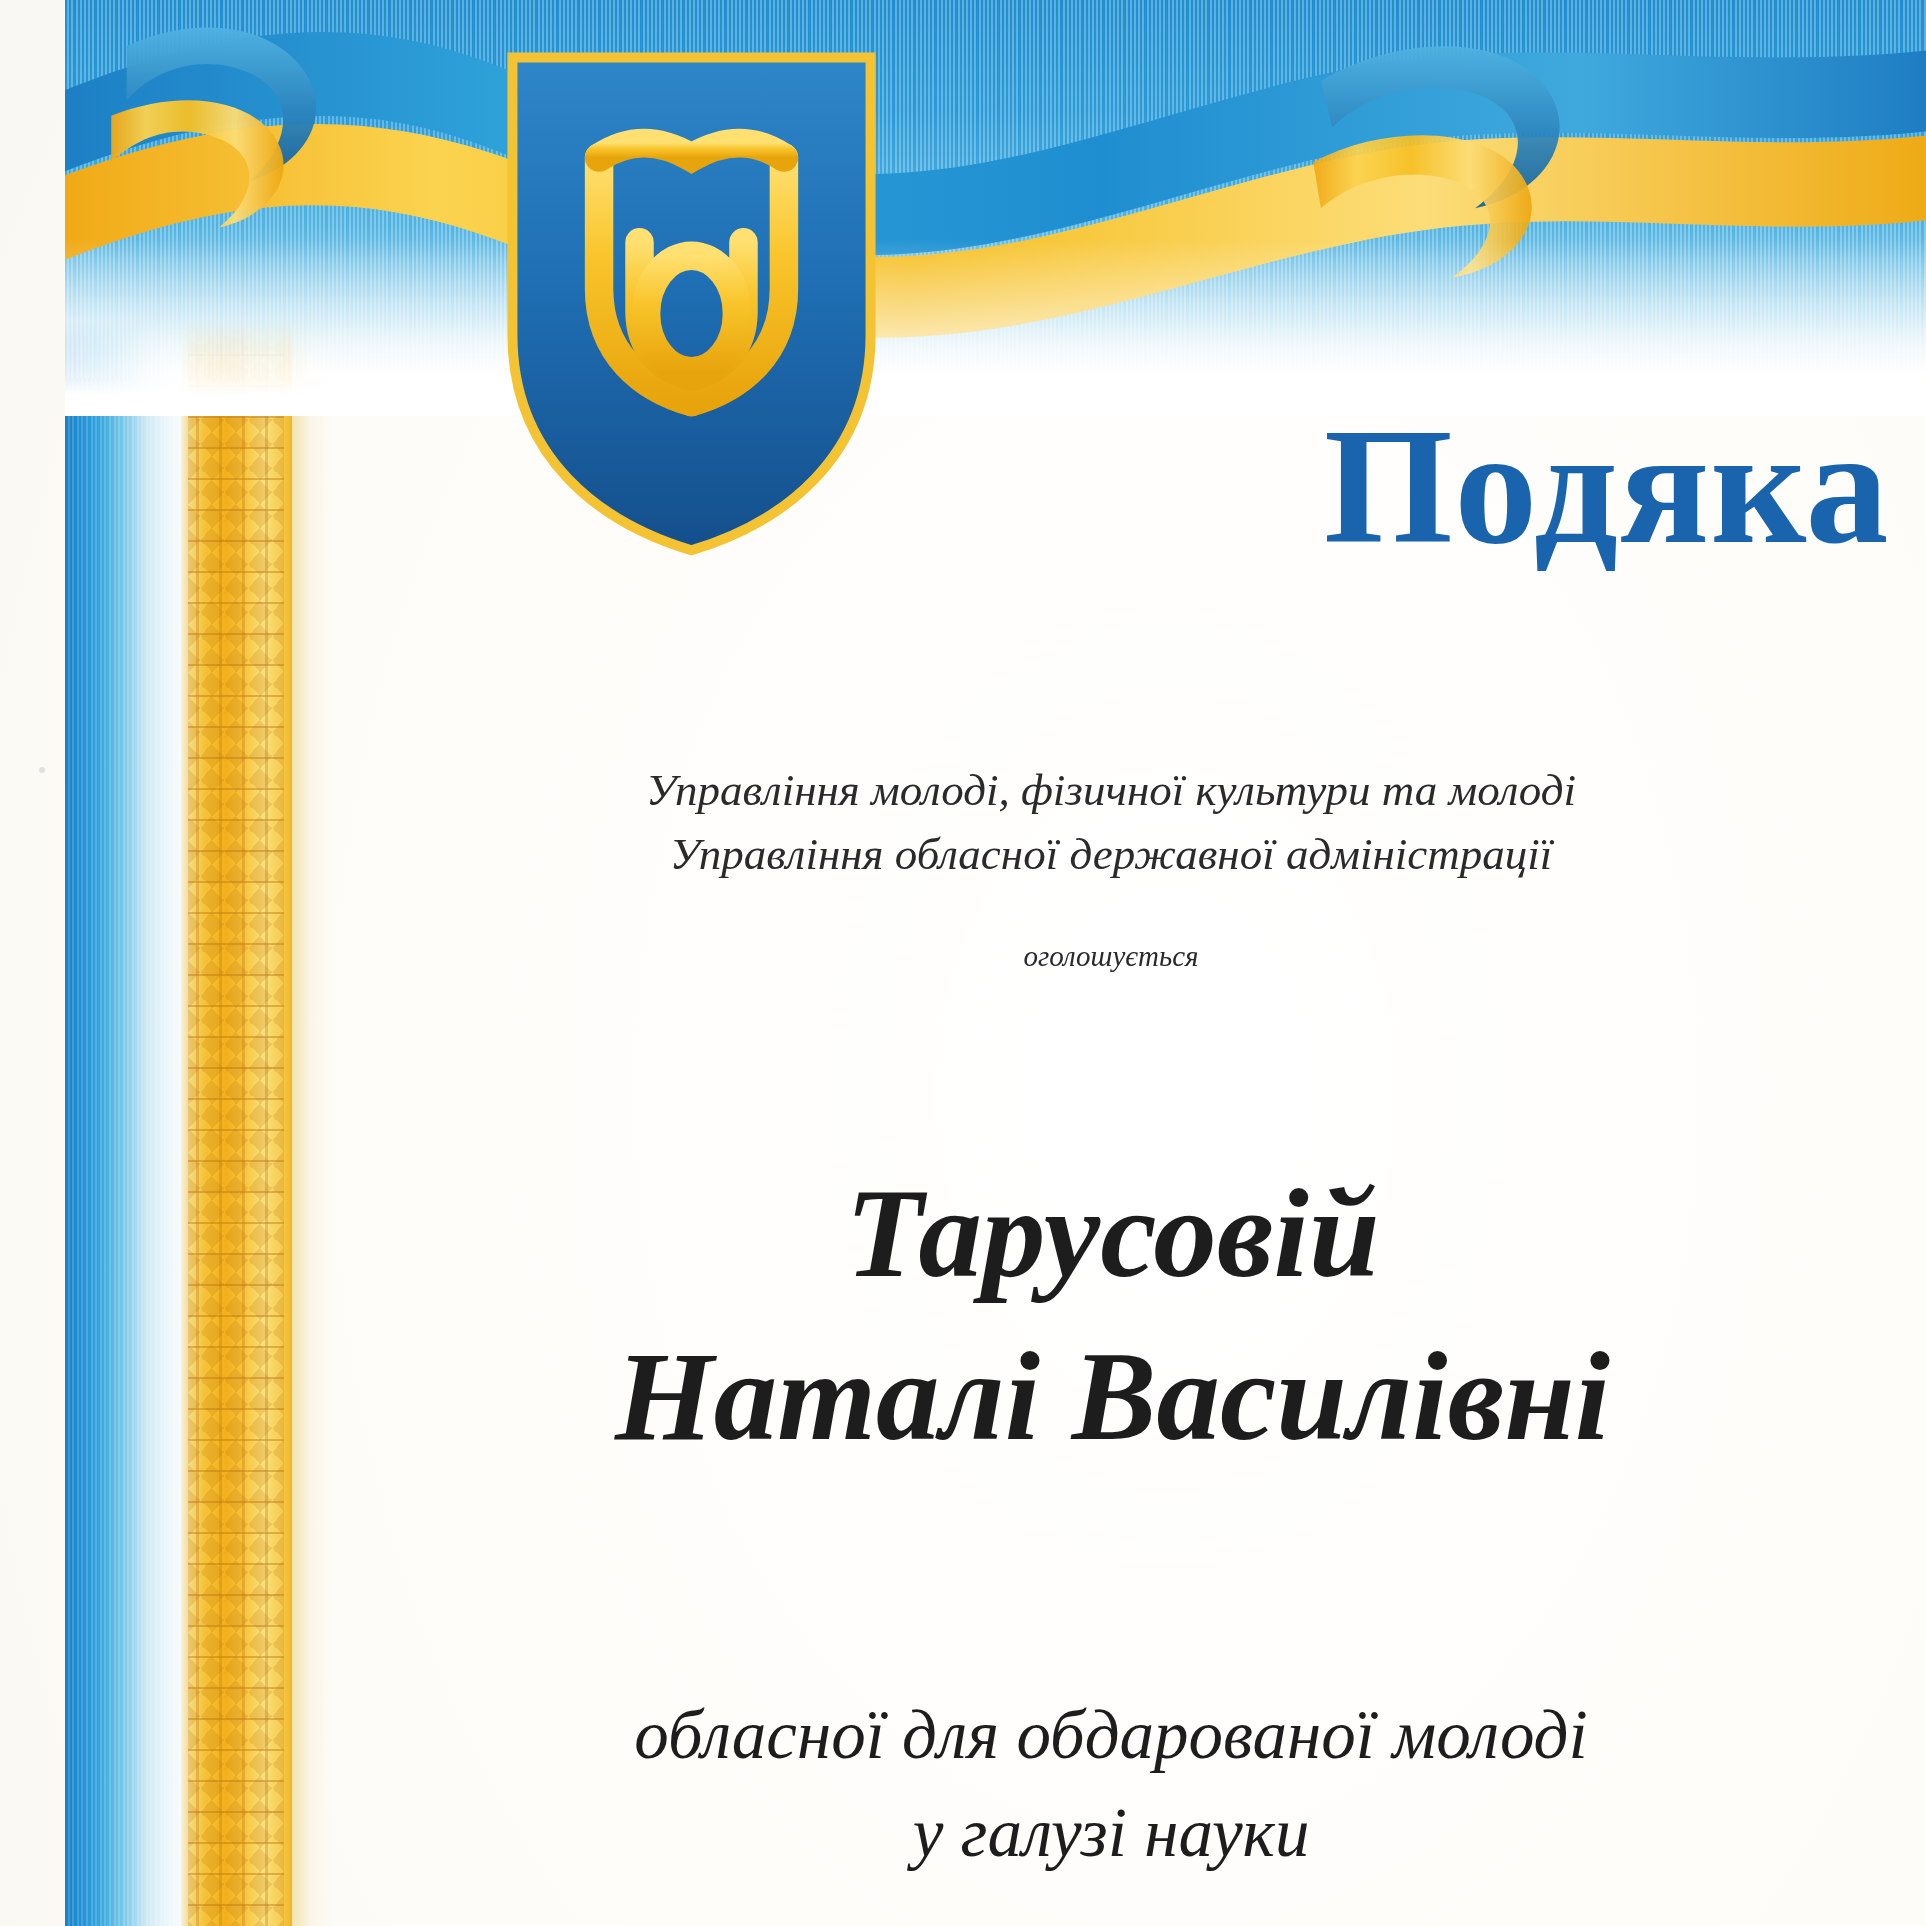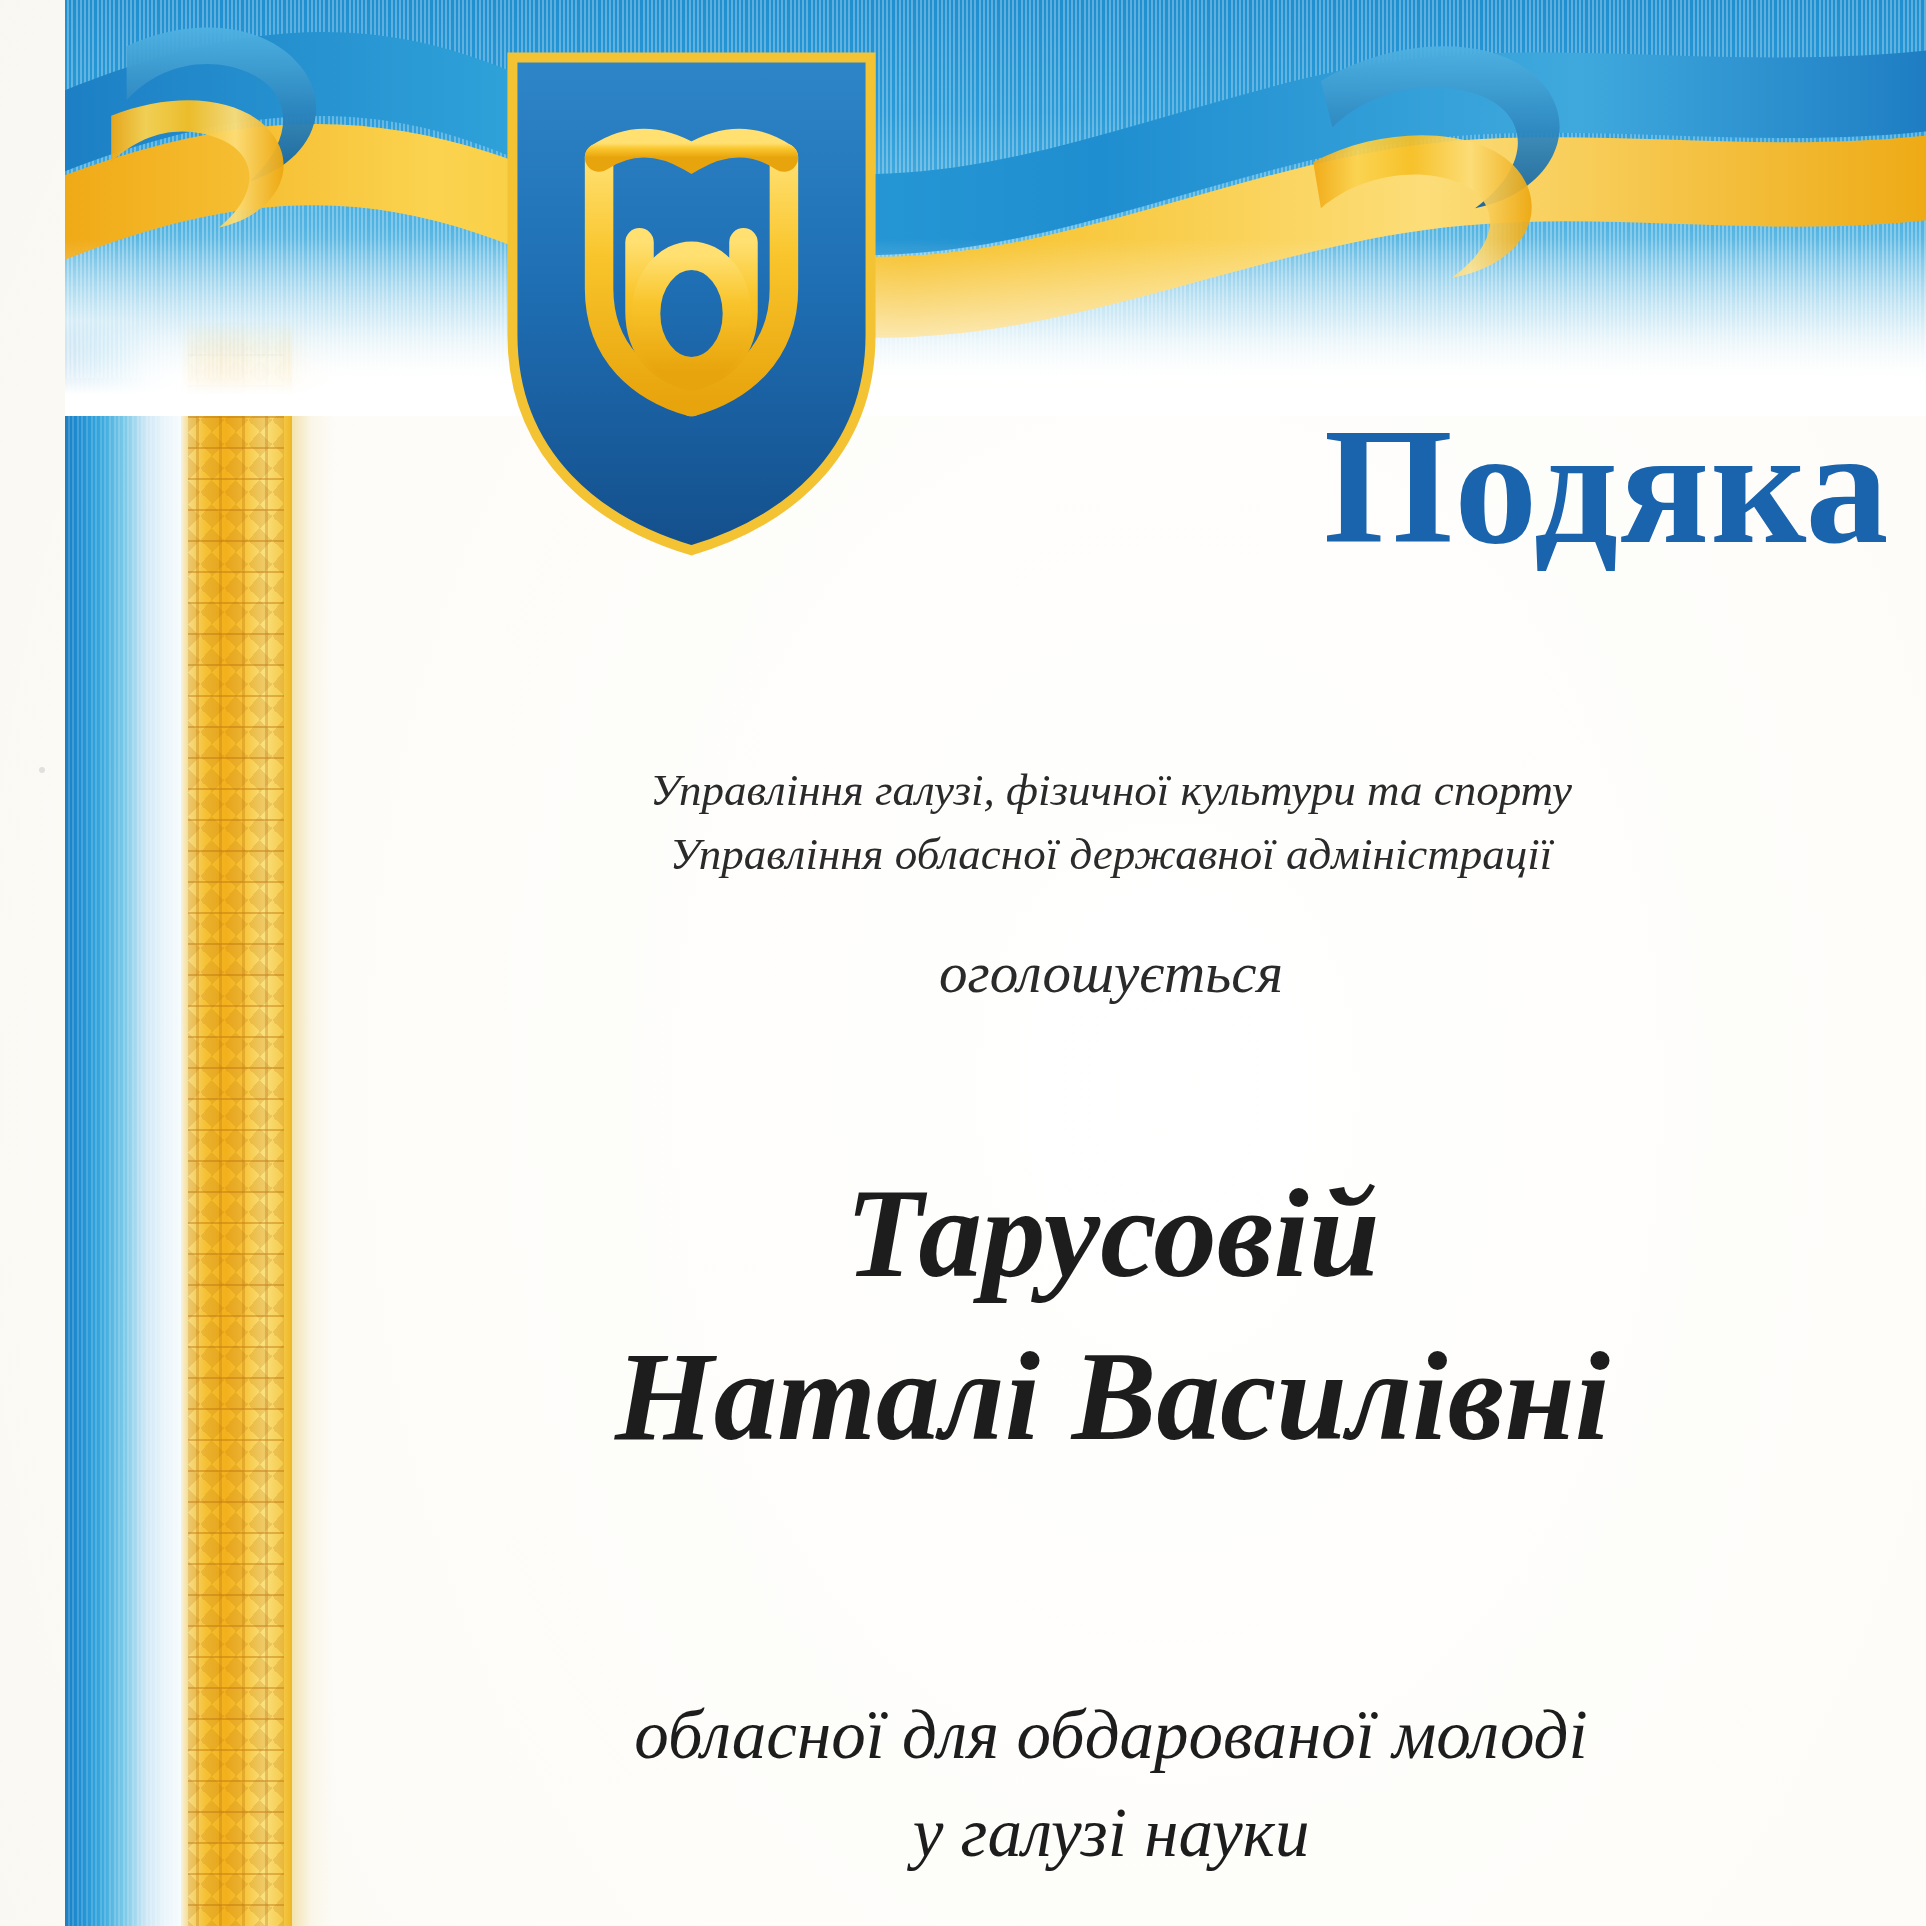--- a/index.html
+++ b/index.html
@@ -175,21 +175,21 @@
     font-size: 45px;
     line-height: 1.42;
     color: #2a2a2a;
   }
   .declare {
     position: absolute;
     left: 331px; top: 940px;
     width: 1560px;
     text-align: center;
     font-style: italic;
-    font-size: 57px;
+    font-size: 29px;
     color: #2a2a2a;
   }
   .recipient {
     position: absolute;
     left: 293px; top: 1152px;
     width: 1599px;
     text-align: center;
     font-style: italic;
     font-weight: 700;
     font-size: 127px;
@@ -309,21 +309,21 @@
         <path d="M 265,300 C 340,250 420,250 505,300 C 590,250 670,250 745,300"></path>
         <ellipse cx="505" cy="705" rx="118" ry="150"></ellipse>
         <path d="M 420,1075 L 590,1075"></path>
       </g>
     </svg>
   </div>
 
   <div class="title">Подяка</div>
 
   <div class="org">
-    <div>Управління галузі, фізичної культури та спорту</div>
+    <div>Управління молоді, фізичної культури та молоді</div>
     <div>Управління обласної державної адміністрації</div>
   </div>
 
   <div class="declare">оголошується</div>
 
   <div class="recipient">
     <div>Тарусовій</div>
     <div>Наталі Василівні</div>
   </div>
 

